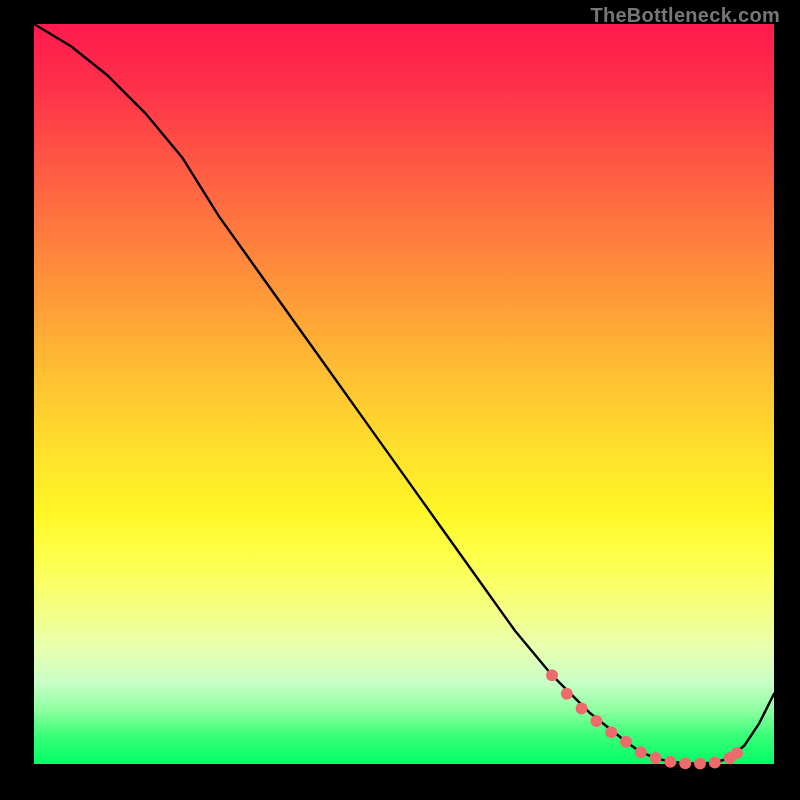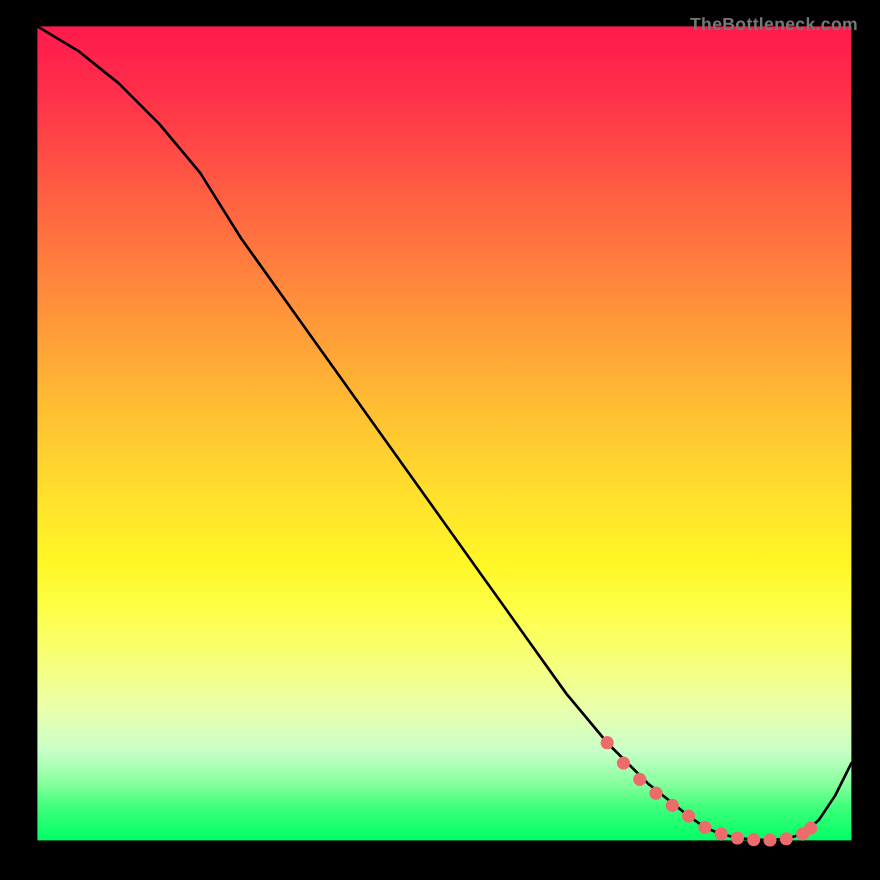--- a/index.html
+++ b/index.html
@@ -31,24 +31,24 @@
       #f6ff7a 78%,
       #eaffad 84%,
       #c8ffc8 89%,
       #88ff9d 93%,
       #3dff79 96%,
       #00ff66 100%
     );
   }
   .watermark {
     position: absolute;
-    top: 14px;
+    top: 4px;
     right: 20px;
     color: #777;
-    font-size: 16px;
+    font-size: 20px;
     font-weight: 600;
     letter-spacing: 0.3px;
   }
   svg.curve {
     position: absolute;
     left: 0;
     top: 0;
     width: 740px;
     height: 740px;
     overflow: visible;

